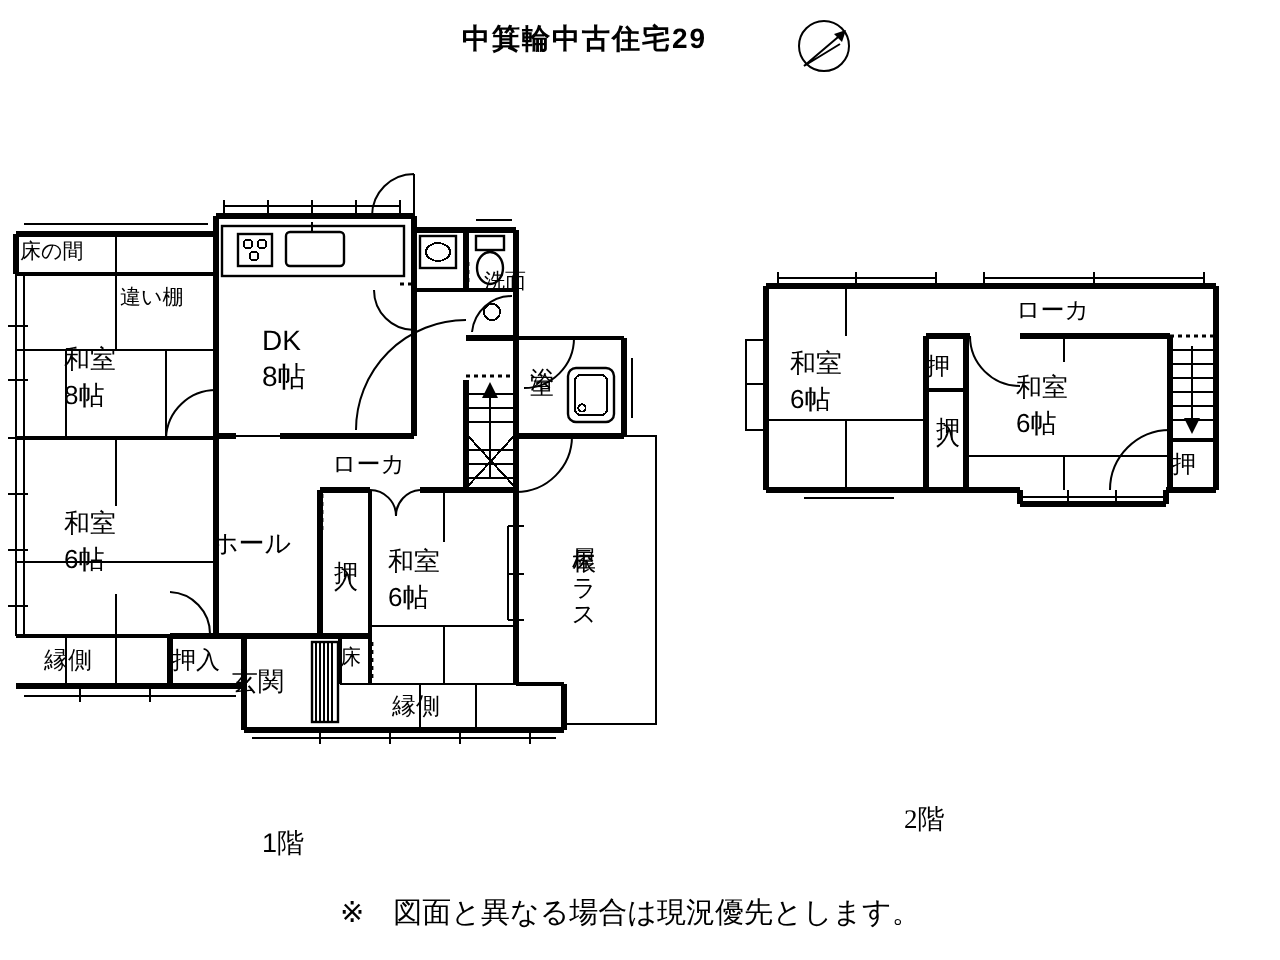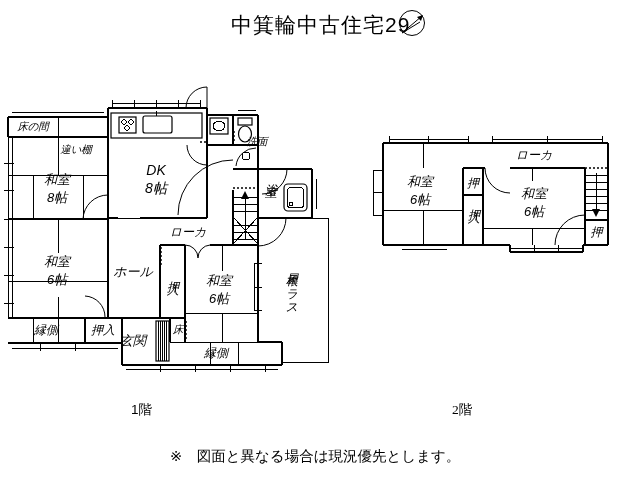--- a/index.html
+++ b/index.html
@@ -2,35 +2,35 @@
 <html><head>
 <meta charset="utf-8">
 <style>
   html,body{margin:0;padding:0;}
   body{
     width:640px;height:480px;position:relative;overflow:hidden;
     background:#ffffff;
     font-family:"Liberation Sans","DejaVu Sans",sans-serif;
     color:#000;
   }
-  .lbl{position:absolute;font-size:13px;line-height:16px;text-align:center;white-space:nowrap;color:#000;font-style:italic;}
+  .lbl{position:absolute;font-size:13px;line-height:16px;text-align:left;white-space:nowrap;color:#000;}
   .two{line-height:18px;}
   .sm{font-size:10.5px;line-height:13px;}
   .md{font-size:12px;}
   .vt{writing-mode:vertical-rl;text-orientation:upright;letter-spacing:2px;white-space:nowrap;}
   .plan{position:absolute;}
   svg{position:absolute;left:0;top:0;overflow:visible;}
   .w3{stroke:#000;stroke-width:2.6;fill:none;shape-rendering:crispEdges;}
   .w2{stroke:#000;stroke-width:1.7;fill:none;shape-rendering:crispEdges;}
   .w1{stroke:#000;stroke-width:1;fill:none;shape-rendering:crispEdges;}
   .arc{stroke:#000;stroke-width:1;fill:none;}
   .dot{stroke:#000;stroke-width:1.4;fill:none;stroke-dasharray:2 2;}
   .fx{stroke:#000;stroke-width:1.2;fill:#fff;}
   .fill{fill:#000;stroke:none;}
-  .title{position:absolute;font-size:21px;letter-spacing:1px;white-space:nowrap;}
+  .title{position:absolute;font-size:14px;letter-spacing:1px;white-space:nowrap;font-weight:bold;}
   .caption{position:absolute;font-size:13.5px;}
   .note{position:absolute;font-size:14.5px;white-space:nowrap;}
 </style>
 </head>
 <body>
 
 <div class="title" style="left:231px;top:11px;">中箕輪中古住宅29</div>
 <svg style="left:396px;top:7px;" width="36" height="34" viewBox="0 0 36 34">
   <circle cx="16" cy="16" r="12.5" class="arc"></circle>
   <path d="M6,26 L26,9 M6,26 L24,15" class="arc"></path>
@@ -255,15 +255,15 @@
   </div>
   <div class="lbl md" style="left:101px;top:42px;width:20px;">押</div>
   <div class="lbl md vt" style="left:104px;top:66px;">押入</div>
   <div class="lbl two" style="left:146px;top:52px;width:52px;">
     <span style="display:block">和室</span>
     <span style="display:block">6帖</span>
   </div>
   <div class="lbl md" style="left:224px;top:91px;width:21px;">押</div>
 </div>
 
-<div class="caption" style="left:131px;top:401px;">1階</div>
+<div class="caption" style="left:131px;top:413px;">1階</div>
 <div class="caption" style="left:452px;top:401px;font-family:Liberation Serif, serif;">2階</div>
 <div class="note" style="left:170px;top:447px;text-align:right;">※　図面と異なる場合は現況優先とします。</div>
 
 </body></html>

